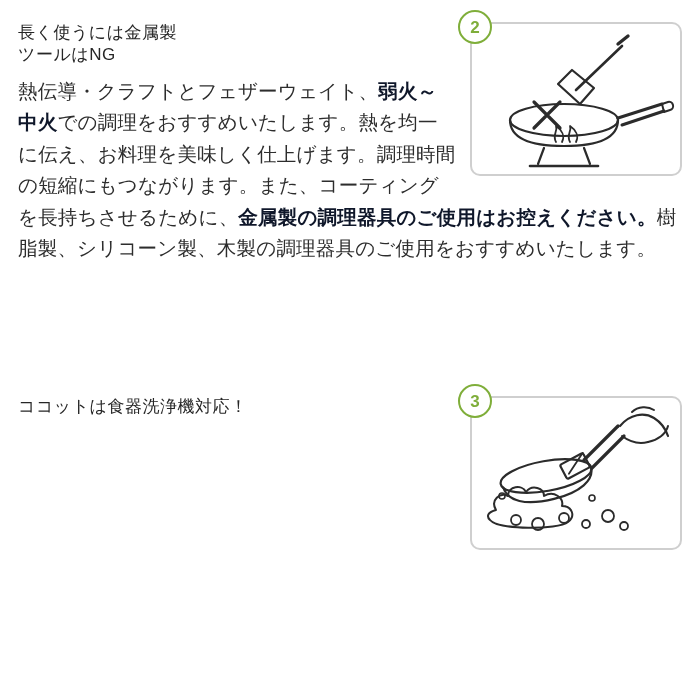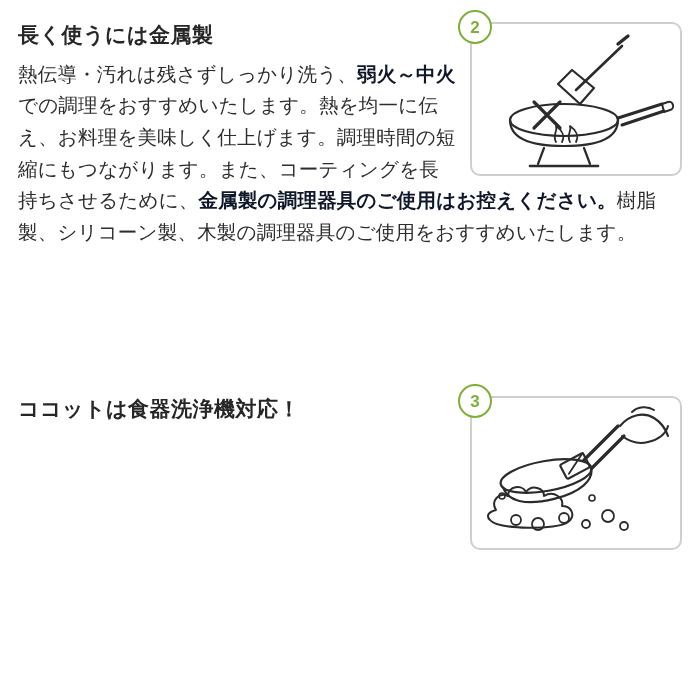--- a/index.html
+++ b/index.html
@@ -23,22 +23,22 @@
   }
 
   
   .section {
     position: relative;
   }
   .section-1 { height: 340px; }
   .section-2 { height: 320px; }
 
   .heading {
-    font-size: 21px;
-    font-weight: bold;
+    font-size: 17px;
+    font-weight: normal;
     line-height: 1.28;
     letter-spacing: 0.5px;
     color: #262626;
     margin: 0 0 10px 0;
     max-width: 430px;
   }
   .heading-2 {
     max-width: 430px;
     margin-top: 6px;
   }
@@ -127,24 +127,25 @@
             <path d="M86 60 l22 20 l14 -16 l-22 -18 z" stroke-width="2.2"></path>
 
             <path d="M62 78 l26 26 M88 78 l-26 26" stroke-width="3.2"></path>
           </g>
         </svg>
       </div>
     </div>
 
     <h2 class="heading">
       <span>長く使うには金属製</span><br>
+      <span>ツールはNG</span>
     </h2>
 
     <p class="body-text">
-      <span>熱伝導・汚れは残さずしっかり洗う、</span><span class="hl">弱火～中火</span><span>での調理をおすすめいたします。熱を均一に伝え、お料理を美味しく仕上げます。調理時間の短縮にもつながります。また、コーティングを長持ちさせるために、</span><span class="hl">金属製の調理器具のご使用はお控えください。</span><span>樹脂製、シリコーン製、木製の調理器具のご使用をおすすめいたします。</span>
+      <span>熱伝導・クラフトとフェザーウェイト、</span><span class="hl">弱火～中火</span><span>での調理をおすすめいたします。熱を均一に伝え、お料理を美味しく仕上げます。調理時間の短縮にもつながります。また、コーティングを長持ちさせるために、</span><span class="hl">金属製の調理器具のご使用はお控えください。</span><span>樹脂製、シリコーン製、木製の調理器具のご使用をおすすめいたします。</span>
     </p>
     <div class="clear"></div>
   </div>
 
   <div class="gap"></div>
 
   <div class="section section-2">
 
     <div class="illus-float">
       <div class="illus">

